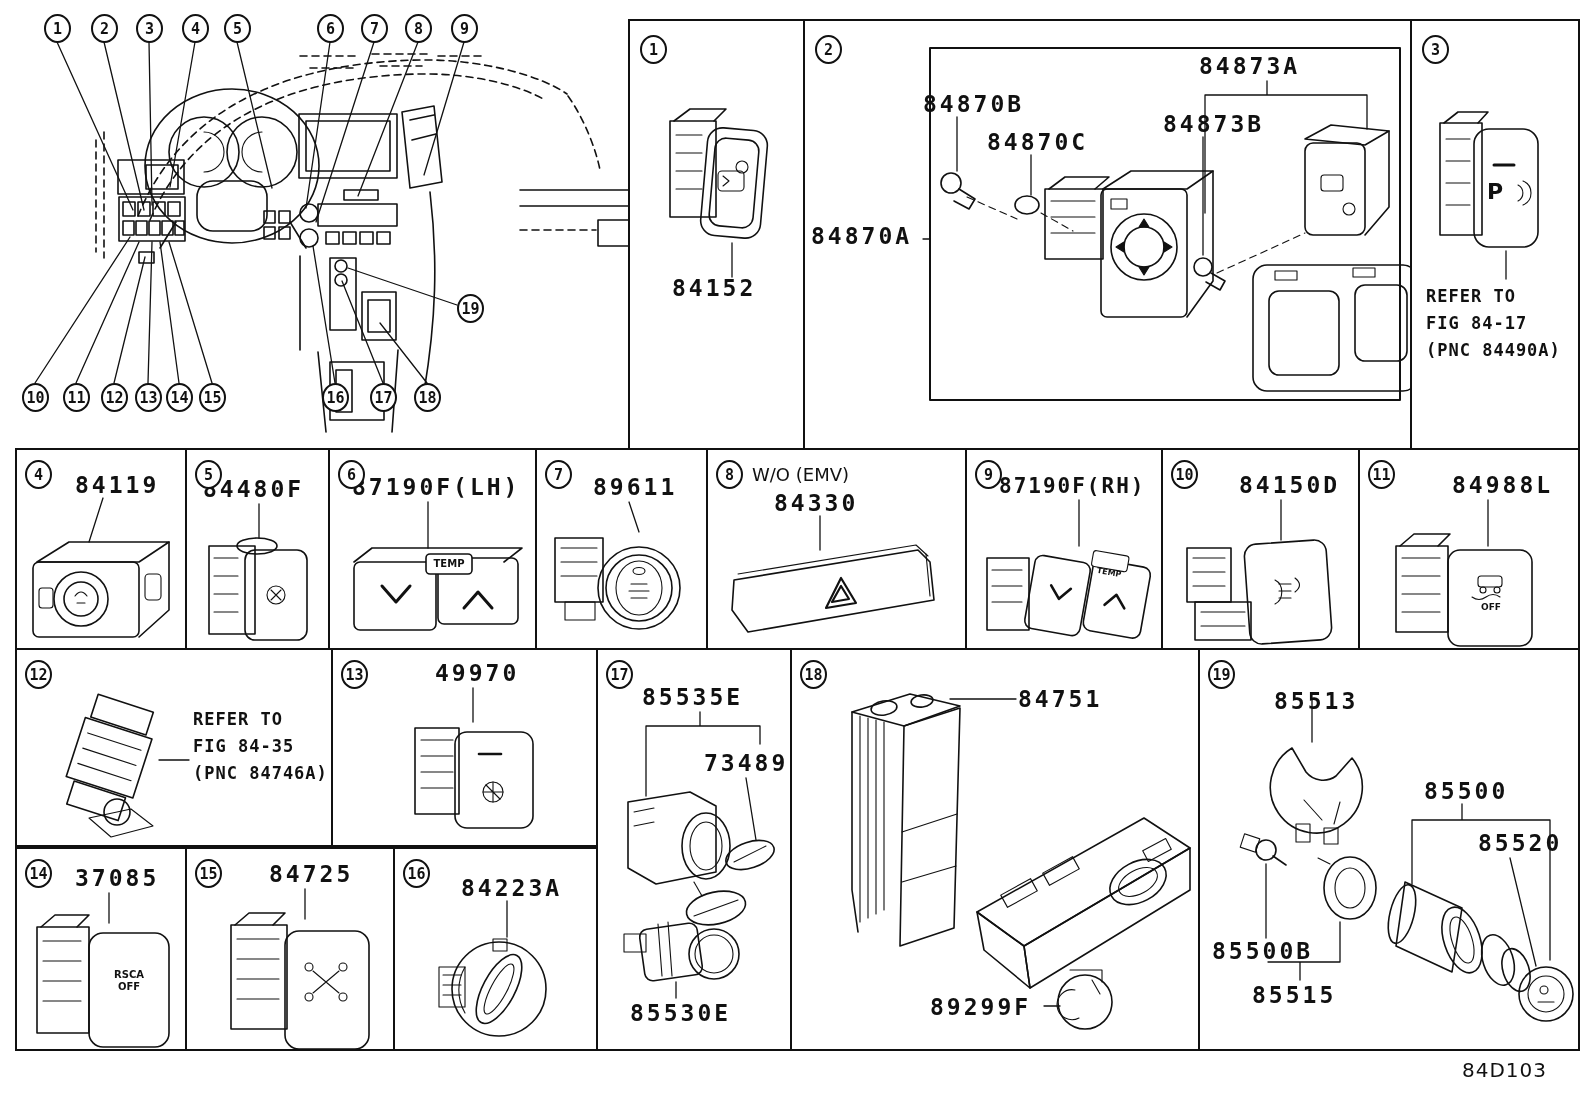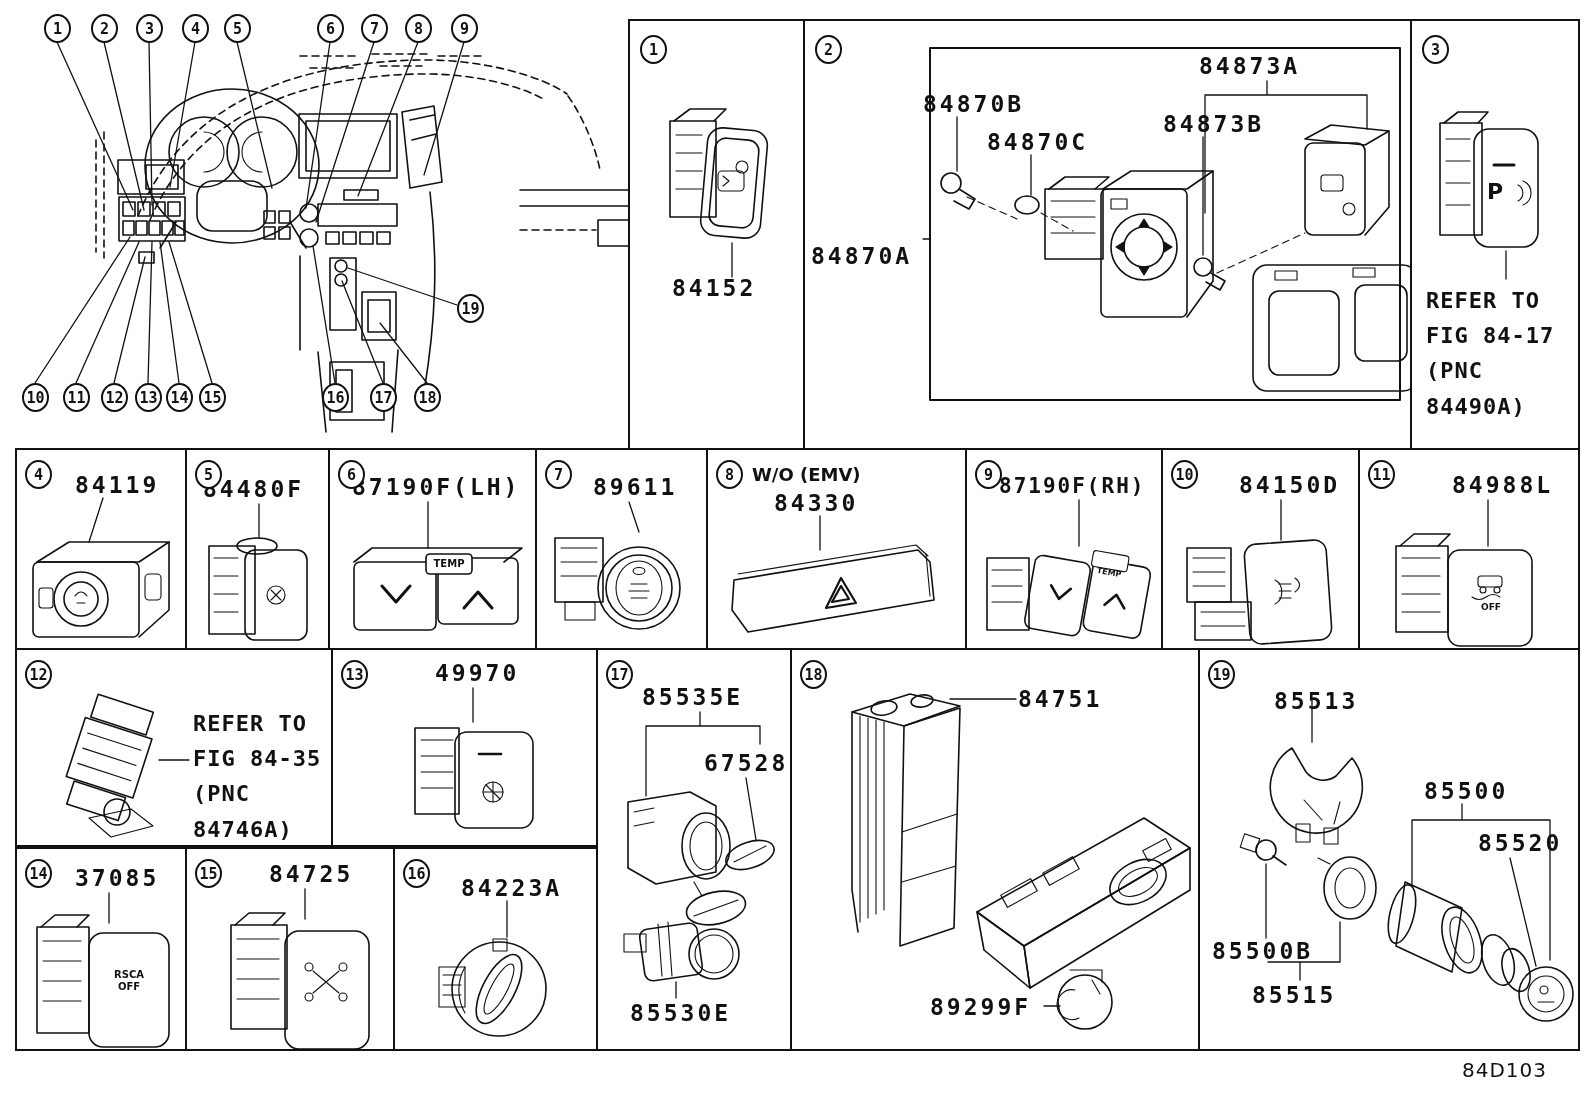--- a/index.html
+++ b/index.html
@@ -7,23 +7,23 @@
           font-family:"DejaVu Sans Mono",monospace;overflow:hidden;}
   .cell{position:absolute;border:2px solid #111;box-sizing:border-box;background:#fff;}
   .nl{border-left:none}.nb{border-bottom:none}.nt{border-top:none}
   .tt{border-top-width:4px}
   .cell>svg{position:absolute;left:0;top:0;}
   .co{position:absolute;width:27px;height:29px;border:2px solid #111;border-radius:50%;
       background:#fff;display:flex;align-items:center;justify-content:center;
       font-weight:bold;font-size:15px;z-index:4;box-sizing:border-box;}
   .pn{position:absolute;font-weight:bold;font-size:23px;letter-spacing:3px;white-space:nowrap;z-index:3;}
   .pn.sm{font-size:21px;letter-spacing:2px;}
-  .ref{position:absolute;font-weight:bold;font-size:22px;letter-spacing:1px;line-height:1.6;
+  .ref{position:absolute;font-weight:bold;font-size:17px;letter-spacing:1px;line-height:1.6;
        white-space:pre-line;z-index:3;}
-  .note{position:absolute;font-family:"DejaVu Sans",sans-serif;font-size:18px;white-space:nowrap;z-index:3;font-weight:bold;}
+  .note{position:absolute;font-family:"DejaVu Sans",sans-serif;font-size:18px;white-space:nowrap;z-index:3;}
   .face{position:absolute;font-family:"DejaVu Sans",sans-serif;font-weight:bold;text-align:center;
         white-space:pre-line;z-index:2;line-height:1.15;}
   .code{position:absolute;font-family:"DejaVu Sans",sans-serif;font-size:20px;letter-spacing:1px;}
   svg{stroke:#111;fill:none;stroke-width:1.6;stroke-linecap:round;stroke-linejoin:round;}
   svg .thin{stroke-width:1.1}
   svg .dash{stroke-dasharray:7 5}
   svg .ldr{stroke-width:1.3}
 </style>
 </head>
 <body>
@@ -171,21 +171,21 @@
         <circle cx="544" cy="188" r="6" class="thin"></circle>
       </g>
       <g>
         <rect x="448" y="244" width="164" height="126" rx="14"></rect>
         <rect x="464" y="270" width="70" height="84" rx="10"></rect>
         <rect x="550" y="264" width="52" height="76" rx="10"></rect>
         <rect x="470" y="250" width="22" height="9" class="thin"></rect>
         <rect x="548" y="247" width="22" height="9" class="thin"></rect>
       </g>
     </svg>
-    <div class="pn" style="left:6px;top:222px">84870A</div>
+    <div class="pn" style="left:6px;top:202px">84870A</div>
     <div class="pn" style="left:118px;top:70px">84870B</div>
     <div class="pn" style="left:182px;top:108px">84870C</div>
     <div class="pn" style="left:394px;top:32px">84873A</div>
     <div class="pn" style="left:358px;top:90px">84873B</div>
   </div>
 
   <div class="cell nl nb" style="left:1412px;top:19px;width:168px;height:429px">
     <div class="co" style="left:10px;top:14px">3</div>
     <svg width="168" height="429" viewBox="0 0 168 429">
       <path d="M32,102 l14,-11 h30 l-10,11"></path>
@@ -404,21 +404,21 @@
       <g>
         <rect x="26" y="284" width="22" height="18" class="thin"></rect>
         <rect x="44" y="276" width="58" height="52" rx="8" transform="rotate(-8 73 302)"></rect>
         <path class="thin" d="M60,274 l4,52 M70,272 l4,54"></path>
         <circle cx="116" cy="304" r="25"></circle>
         <circle cx="116" cy="304" r="19" class="thin"></circle>
       </g>
       <path class="ldr" d="M78,332 V348"></path>
     </svg>
     <div class="pn" style="left:44px;top:34px">85535E</div>
-    <div class="pn" style="left:106px;top:100px">67528</div>
+    <div class="pn" style="left:106px;top:100px">73489</div>
     <div class="pn" style="left:32px;top:350px">85530E</div>
   </div>
 
   <div class="cell nt nl" style="left:792px;top:650px;width:408px;height:401px">
     <div class="co" style="left:8px;top:10px">18</div>
     <svg width="408" height="401" viewBox="0 0 408 401">
       <path class="ldr" d="M224,49 H158"></path>
       <g>
         <path d="M60,62 L118,44 L168,56 L112,76 Z"></path>
         <ellipse cx="92" cy="58" rx="13" ry="7" transform="rotate(-8 92 58)"></ellipse>

